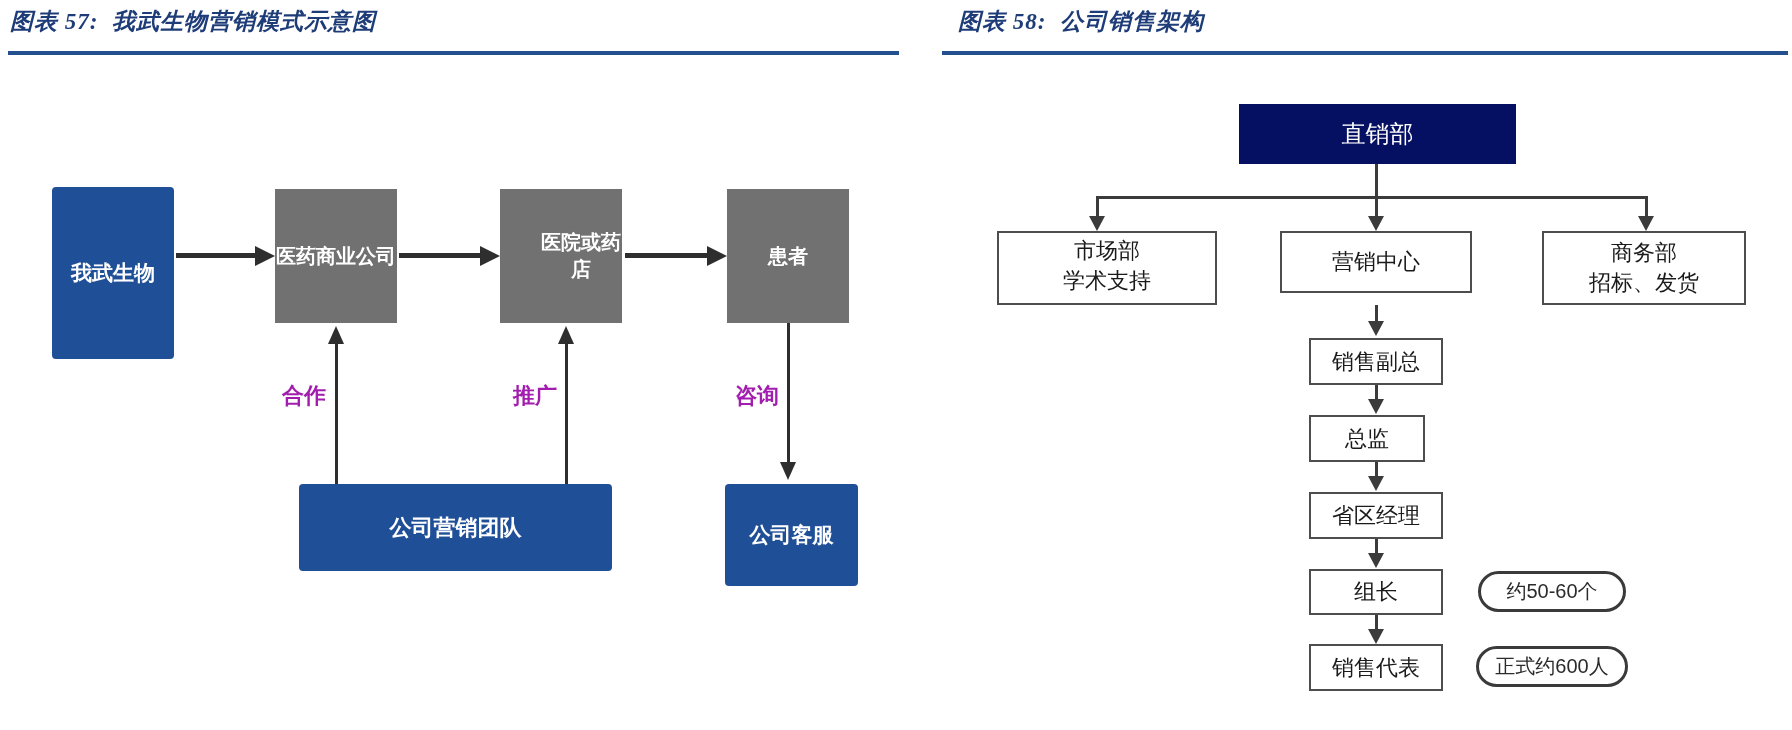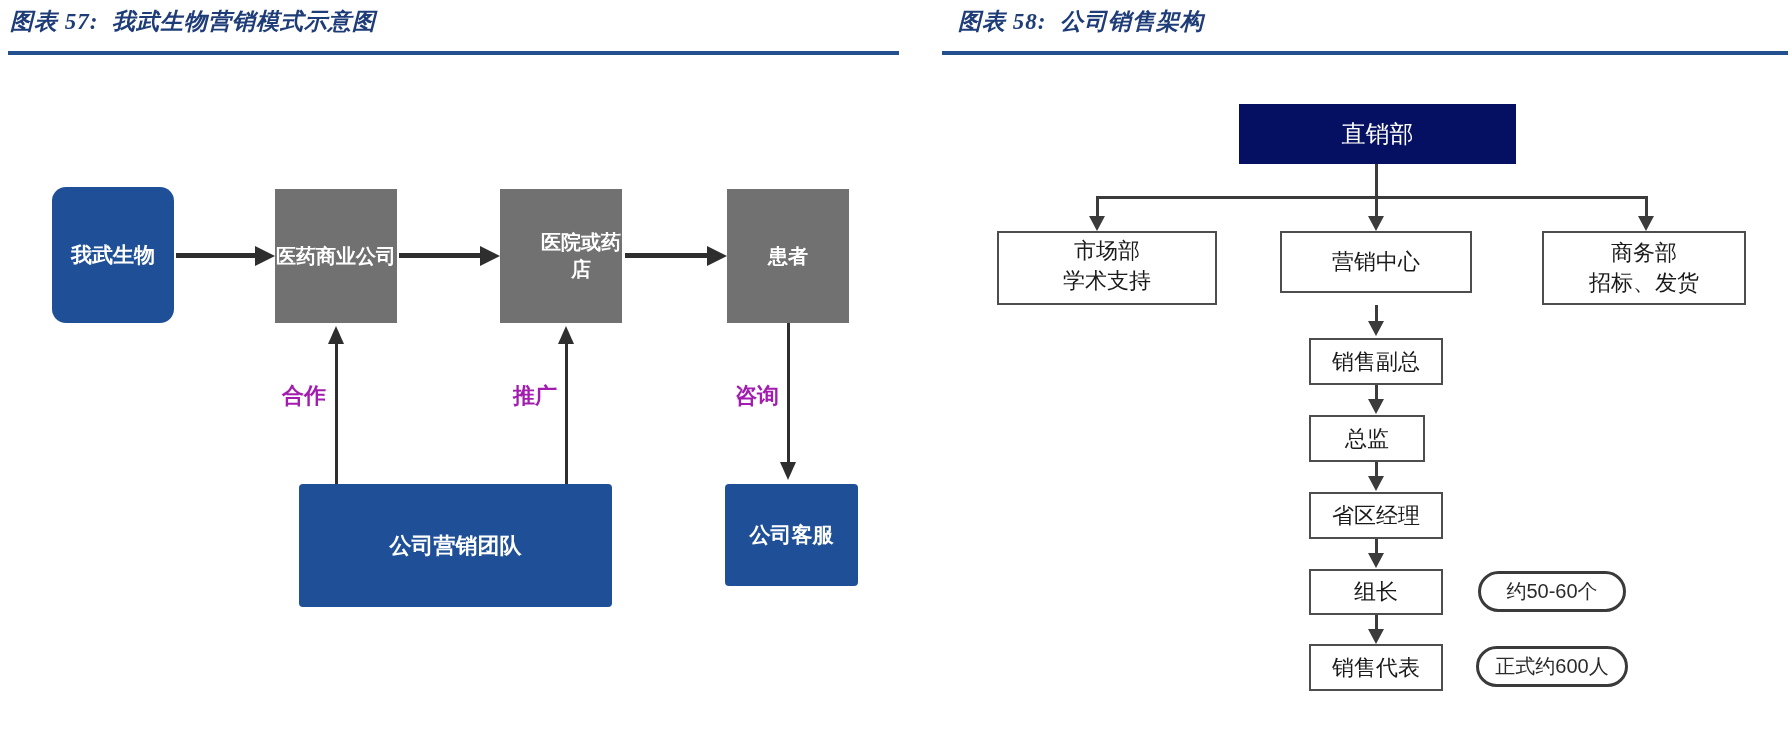--- a/index.html
+++ b/index.html
@@ -32,21 +32,21 @@
   .elabel{position:absolute;width:90px;text-align:center;font-size:22px;font-weight:700;color:#a21caf;}
 </style>
 </head>
 <body>
 
 <div id="stage">
 
   <div class="title" style="left:10px;">图表 57:  我武生物营销模式示意图</div>
   <div class="rule" style="left:8px;top:51px;width:891px;"></div>
 
-  <div class="box box-blue" style="left:52px;top:187px;width:122px;height:136px;font-size:21px;border-radius:14px;">我武生物</div>
+  <div class="box box-blue" style="left:52px;top:187px;width:122px;height:172px;font-size:21px;">我武生物</div>
   <div class="box box-gray" style="left:275px;top:189px;width:122px;height:134px;font-size:20px;">医药商业公司</div>
   <div class="box box-gray" style="left:500px;top:189px;width:122px;height:134px;font-size:20px;padding-left:40px;">医院或药店</div>
   <div class="box box-gray" style="left:727px;top:189px;width:122px;height:134px;font-size:20px;">患者</div>
 
   <div>
     <div class="line" style="left:176px;top:253px;width:80px;height:5px;"></div>
     <div class="tri arr-right" style="left:255px;top:246px;"></div>
   </div>
   <div>
     <div class="line" style="left:399px;top:253px;width:82px;height:5px;"></div>
@@ -67,21 +67,21 @@
   </div>
   <div>
     <div class="line" style="left:787px;top:323px;width:3px;height:140px;"></div>
     <div class="tri arr-down" style="left:780px;top:462px;"></div>
   </div>
 
   <div class="elabel" style="left:259px;top:381px;">合作</div>
   <div class="elabel" style="left:490px;top:381px;">推广</div>
   <div class="elabel" style="left:712px;top:381px;">咨询</div>
 
-  <div class="box box-blue" style="left:299px;top:484px;width:313px;height:123px;font-size:22px;">公司营销团队</div>
+  <div class="box box-blue" style="left:299px;top:484px;width:313px;height:87px;font-size:22px;">公司营销团队</div>
   <div class="box box-blue" style="left:725px;top:484px;width:133px;height:102px;font-size:21px;">公司客服</div>
 
   <div class="title" style="left:958px;">图表 58:  公司销售架构</div>
   <div class="rule" style="left:942px;top:51px;width:846px;"></div>
 
   <div class="box box-navy" style="left:1239px;top:104px;width:277px;height:60px;font-size:24px;">直销部</div>
 
   <div>
     <div class="cline" style="left:1375px;top:164px;width:3px;height:34px;"></div>
     <div class="cline" style="left:1096px;top:196px;width:552px;height:3px;"></div>

